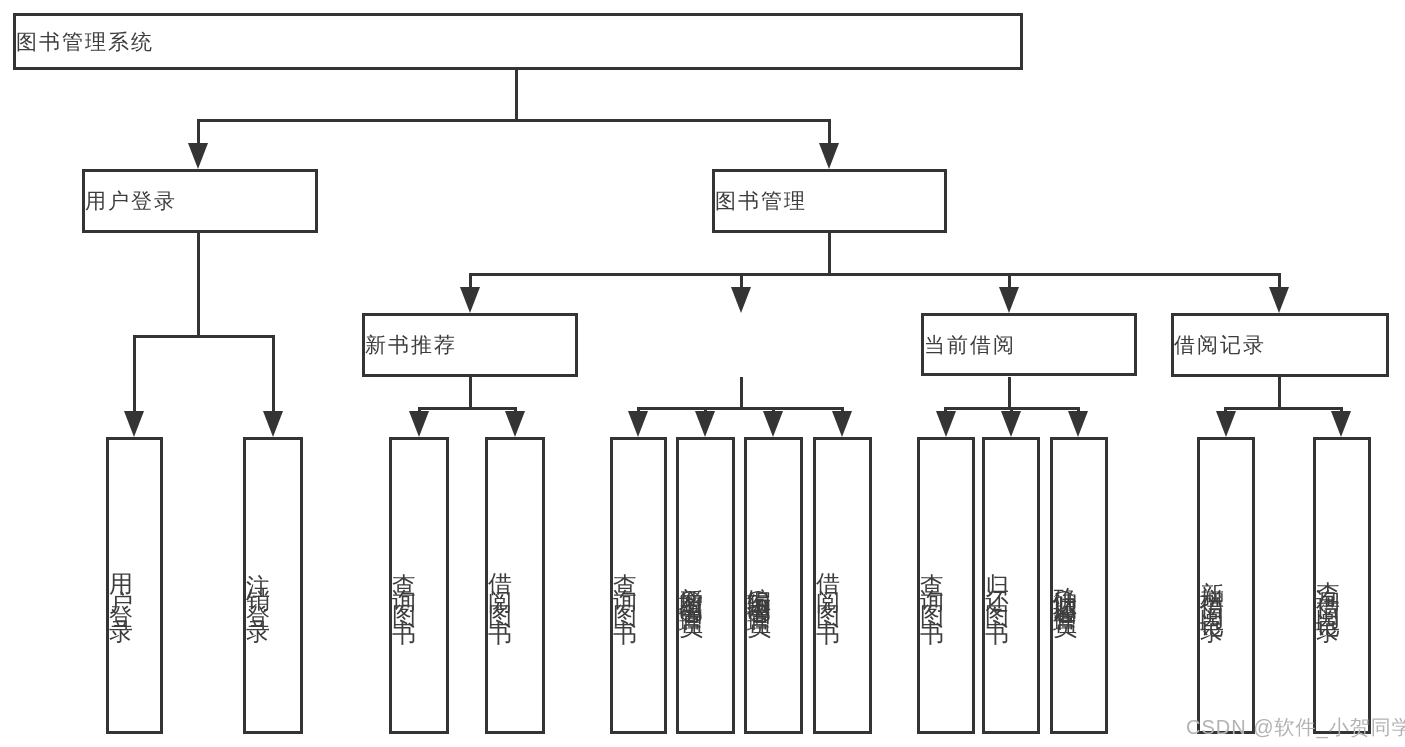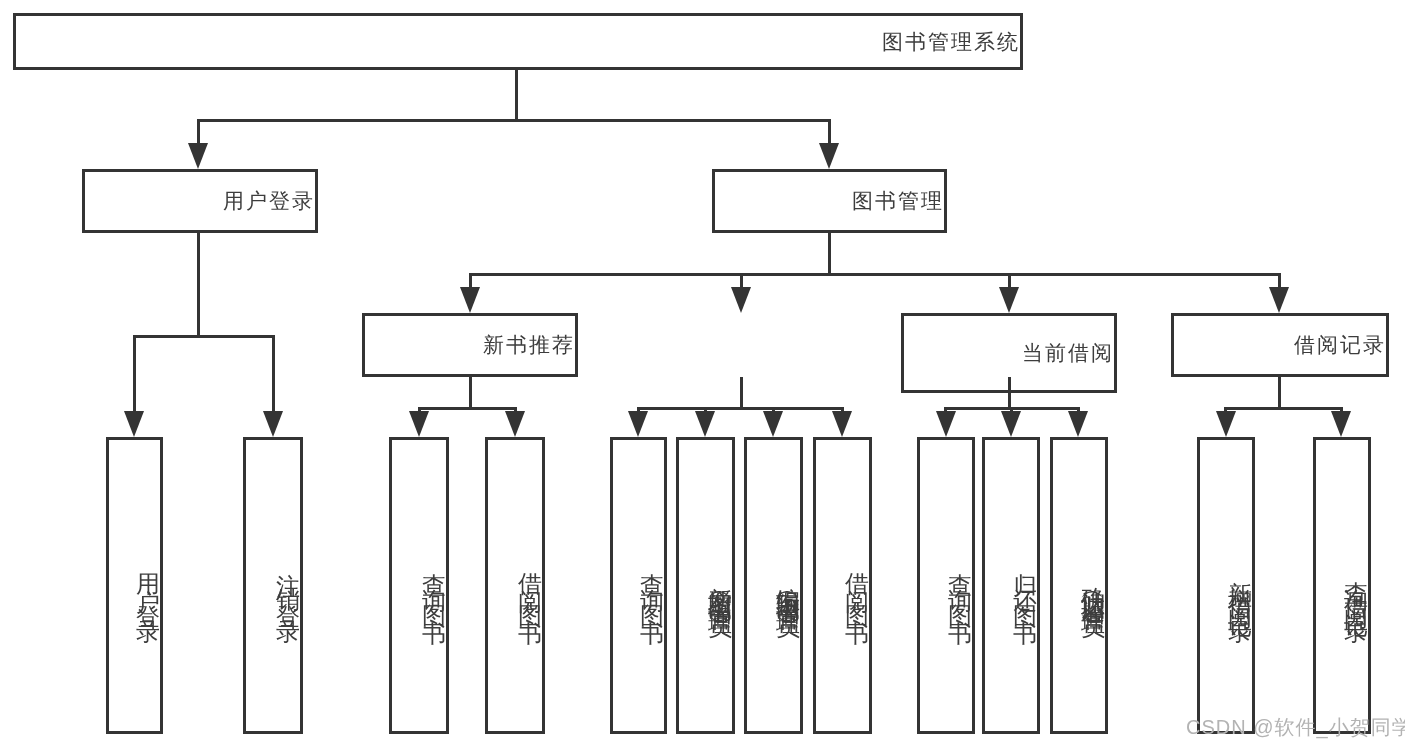--- a/index.html
+++ b/index.html
@@ -11,21 +11,21 @@
     overflow:hidden;
   }
   
   .box{
     position:absolute;
     box-sizing:border-box;
     background:#ffffff;
     border:3px solid #343434;
     display:flex;
     align-items:center;
-    justify-content:flex-end;
+    justify-content:flex-start;
     color:#3d3d3d;
   }
   .box.h span{
     font-size:21px;
     letter-spacing:2px;
     white-space:nowrap;
   }
   .box.v{top:437px;height:297px;}
   .box.v span{
     writing-mode:vertical-rl;
@@ -67,21 +67,21 @@
   <div class="box h" style="left:82px;top:169px;width:236px;height:64px">
     <span>用户登录</span>
   </div>
   <div class="box h" style="left:362px;top:313px;width:216px;height:64px">
     <span>新书推荐</span>
   </div>
 
   <div class="box h" style="left:712px;top:169px;width:235px;height:64px">
     <span>图书管理</span>
   </div>
-  <div class="box h" style="left:901px;top:313px;width:216px;height:80px">
+  <div class="box h" style="left:921px;top:313px;width:216px;height:63px">
     <span>当前借阅</span>
   </div>
   <div class="box h" style="left:1171px;top:313px;width:218px;height:64px">
     <span>借阅记录</span>
   </div>
 
   <div class="box v v4" style="left:106px;width:57px">
     <span>用户登录</span>
   </div>
   <div class="box v v4" style="left:243px;width:60px">

